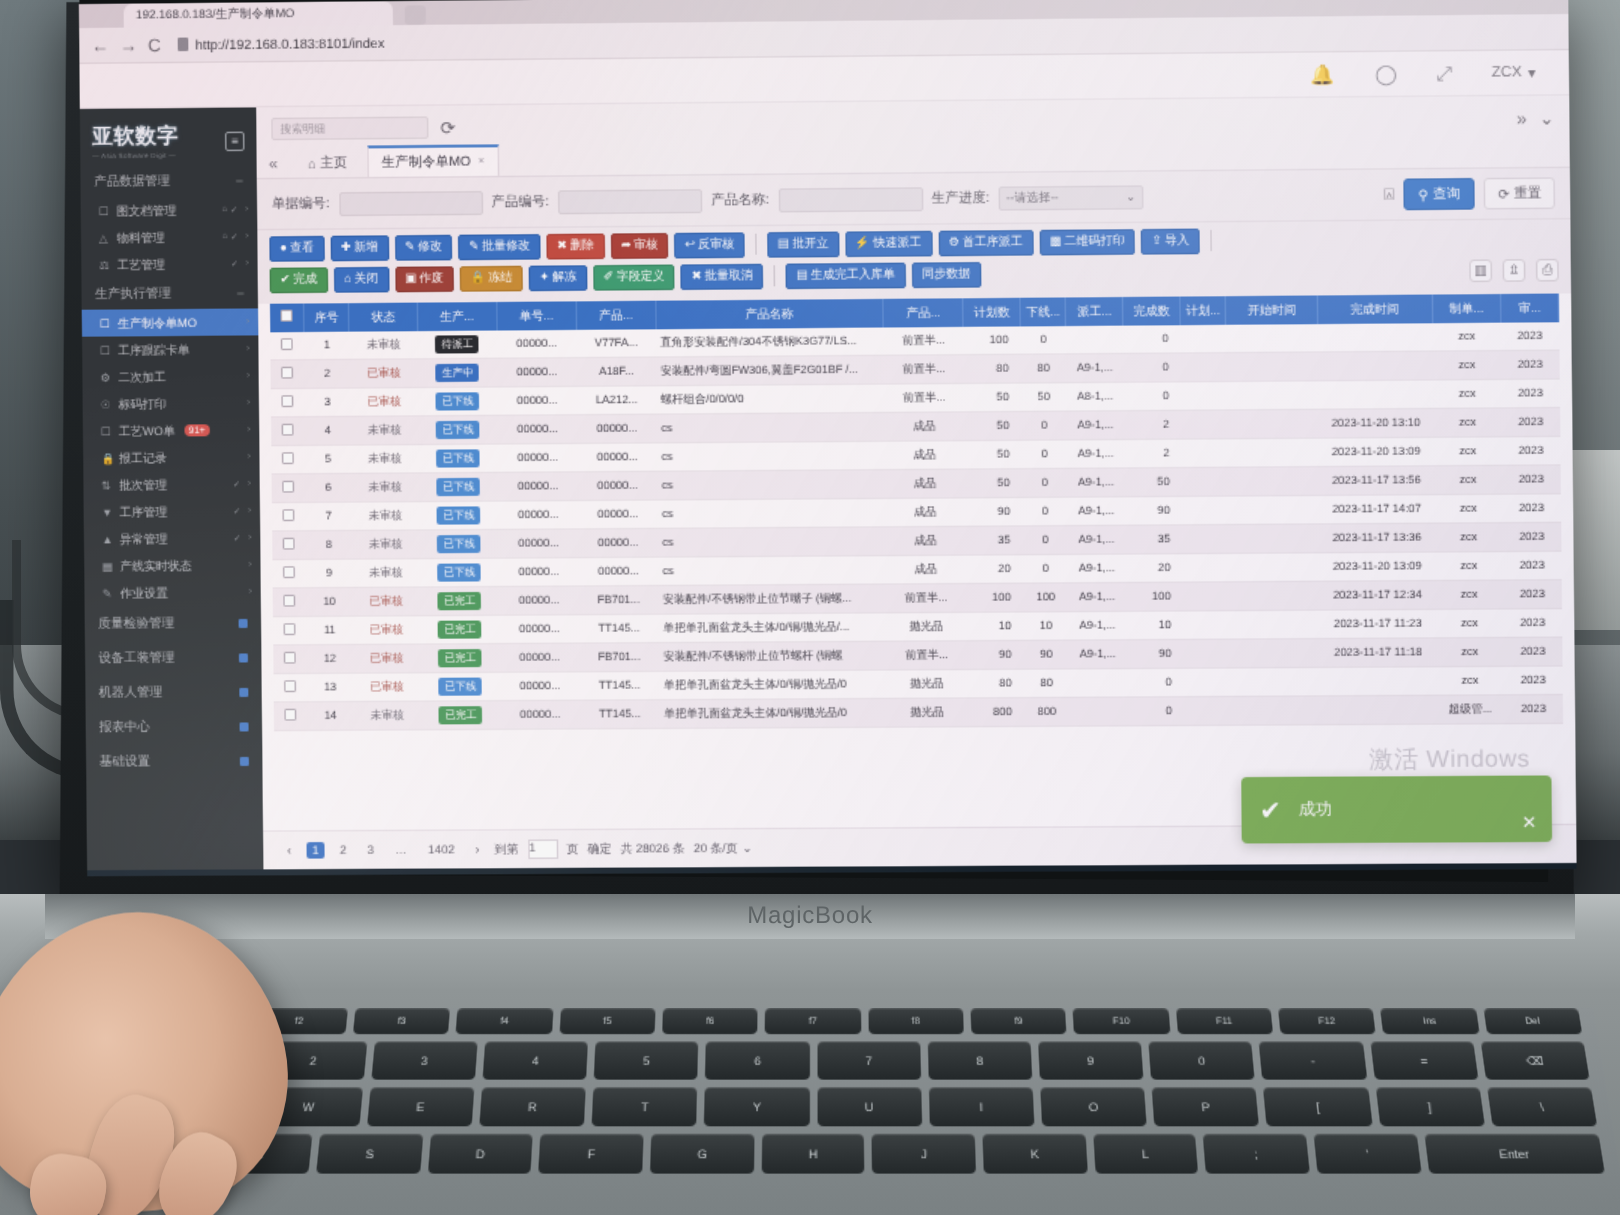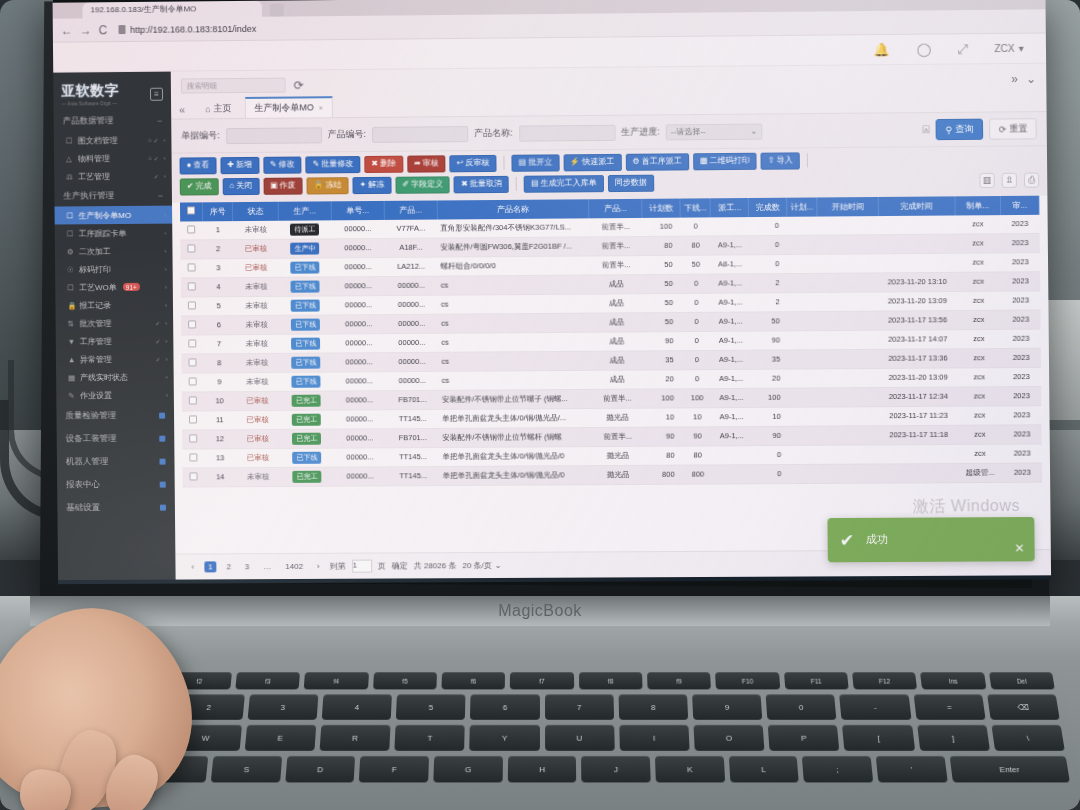--- a/index.html
+++ b/index.html
@@ -4,21 +4,21 @@
 <style>
   * { box-sizing: border-box; margin: 0; padding: 0; }
   body {
     width: 1080px; height: 810px; overflow: hidden;
     font-family: "Liberation Sans", sans-serif;
     background: #2a2f33;
     position: relative;
   }
 
   
-  #scene { position: absolute; inset: 0; overflow: hidden; border-radius: 14px; }
+  #scene { position: absolute; inset: 0; overflow: hidden; }
 
   
   .bg-room {
     position: absolute; left: 0; top: 0; width: 1080px; height: 560px;
     background:
       linear-gradient(180deg,#6f7a7e 0%,#5d676b 28%,#474f52 60%,#31373a 100%);
   }
   .bg-wall-r {
     position: absolute; right: 0; top: 0; width: 120px; height: 560px;
     background: linear-gradient(180deg,#9aa3a4 0%,#7d8688 40%,#4e5558 100%);

